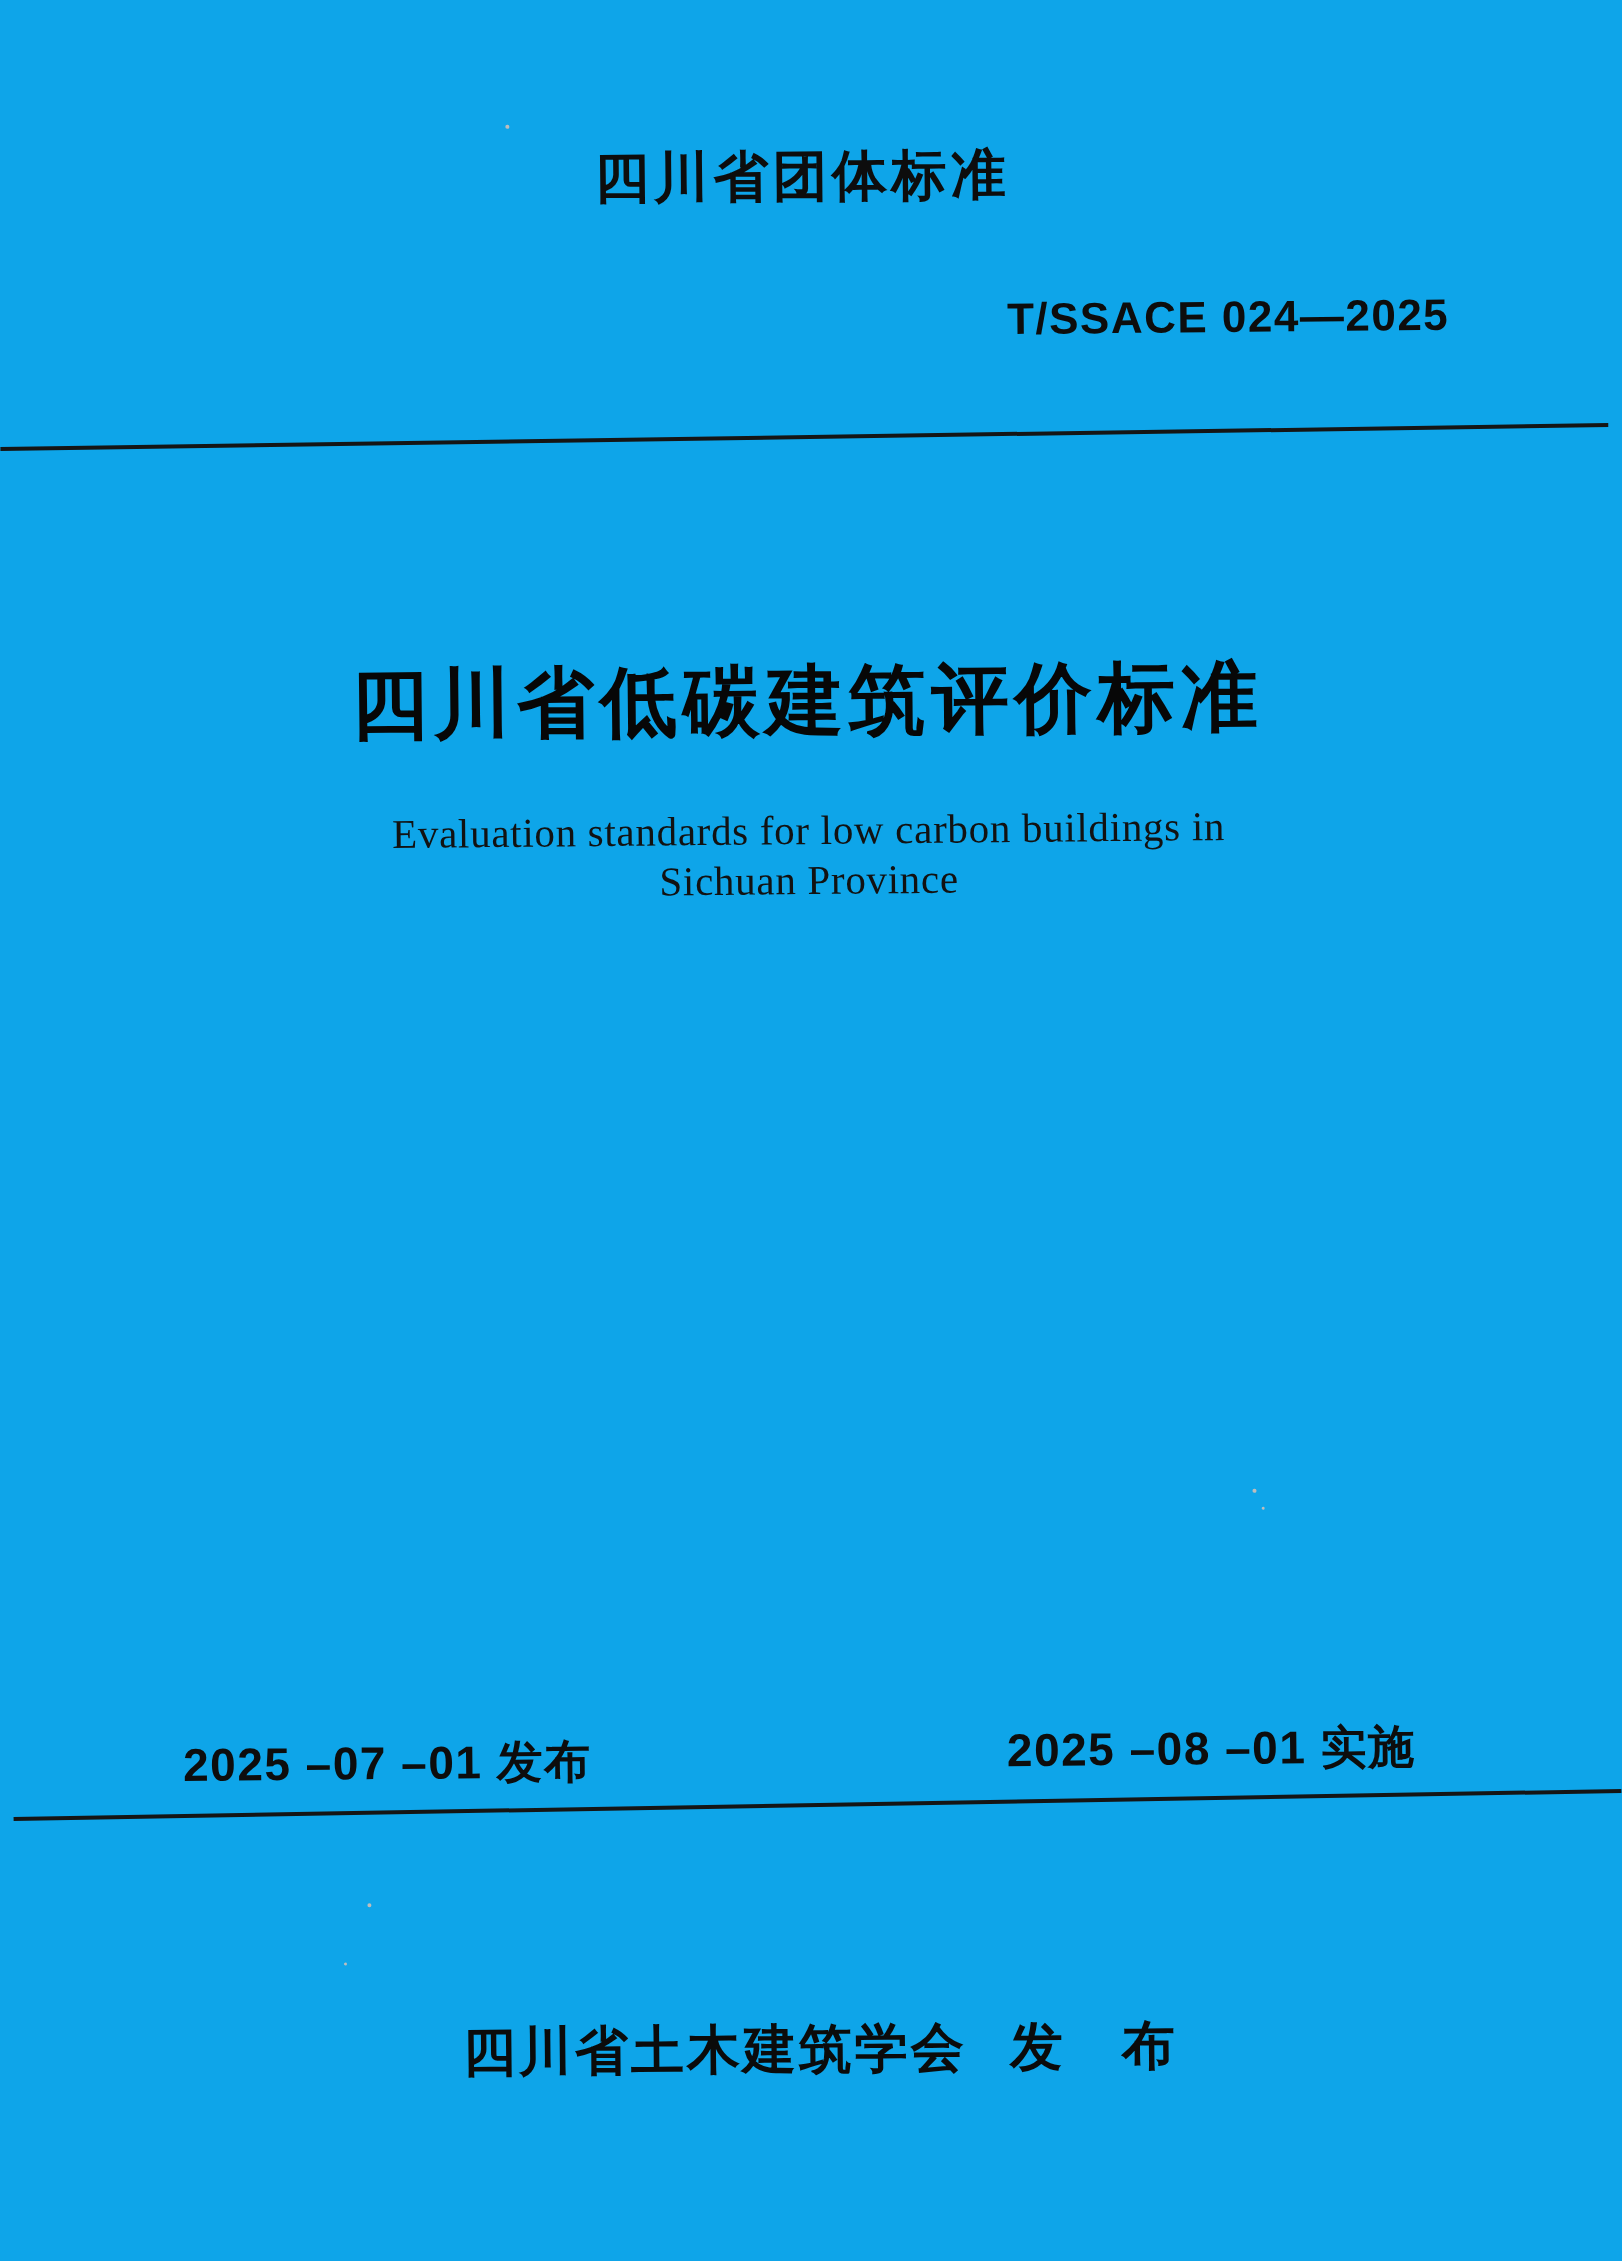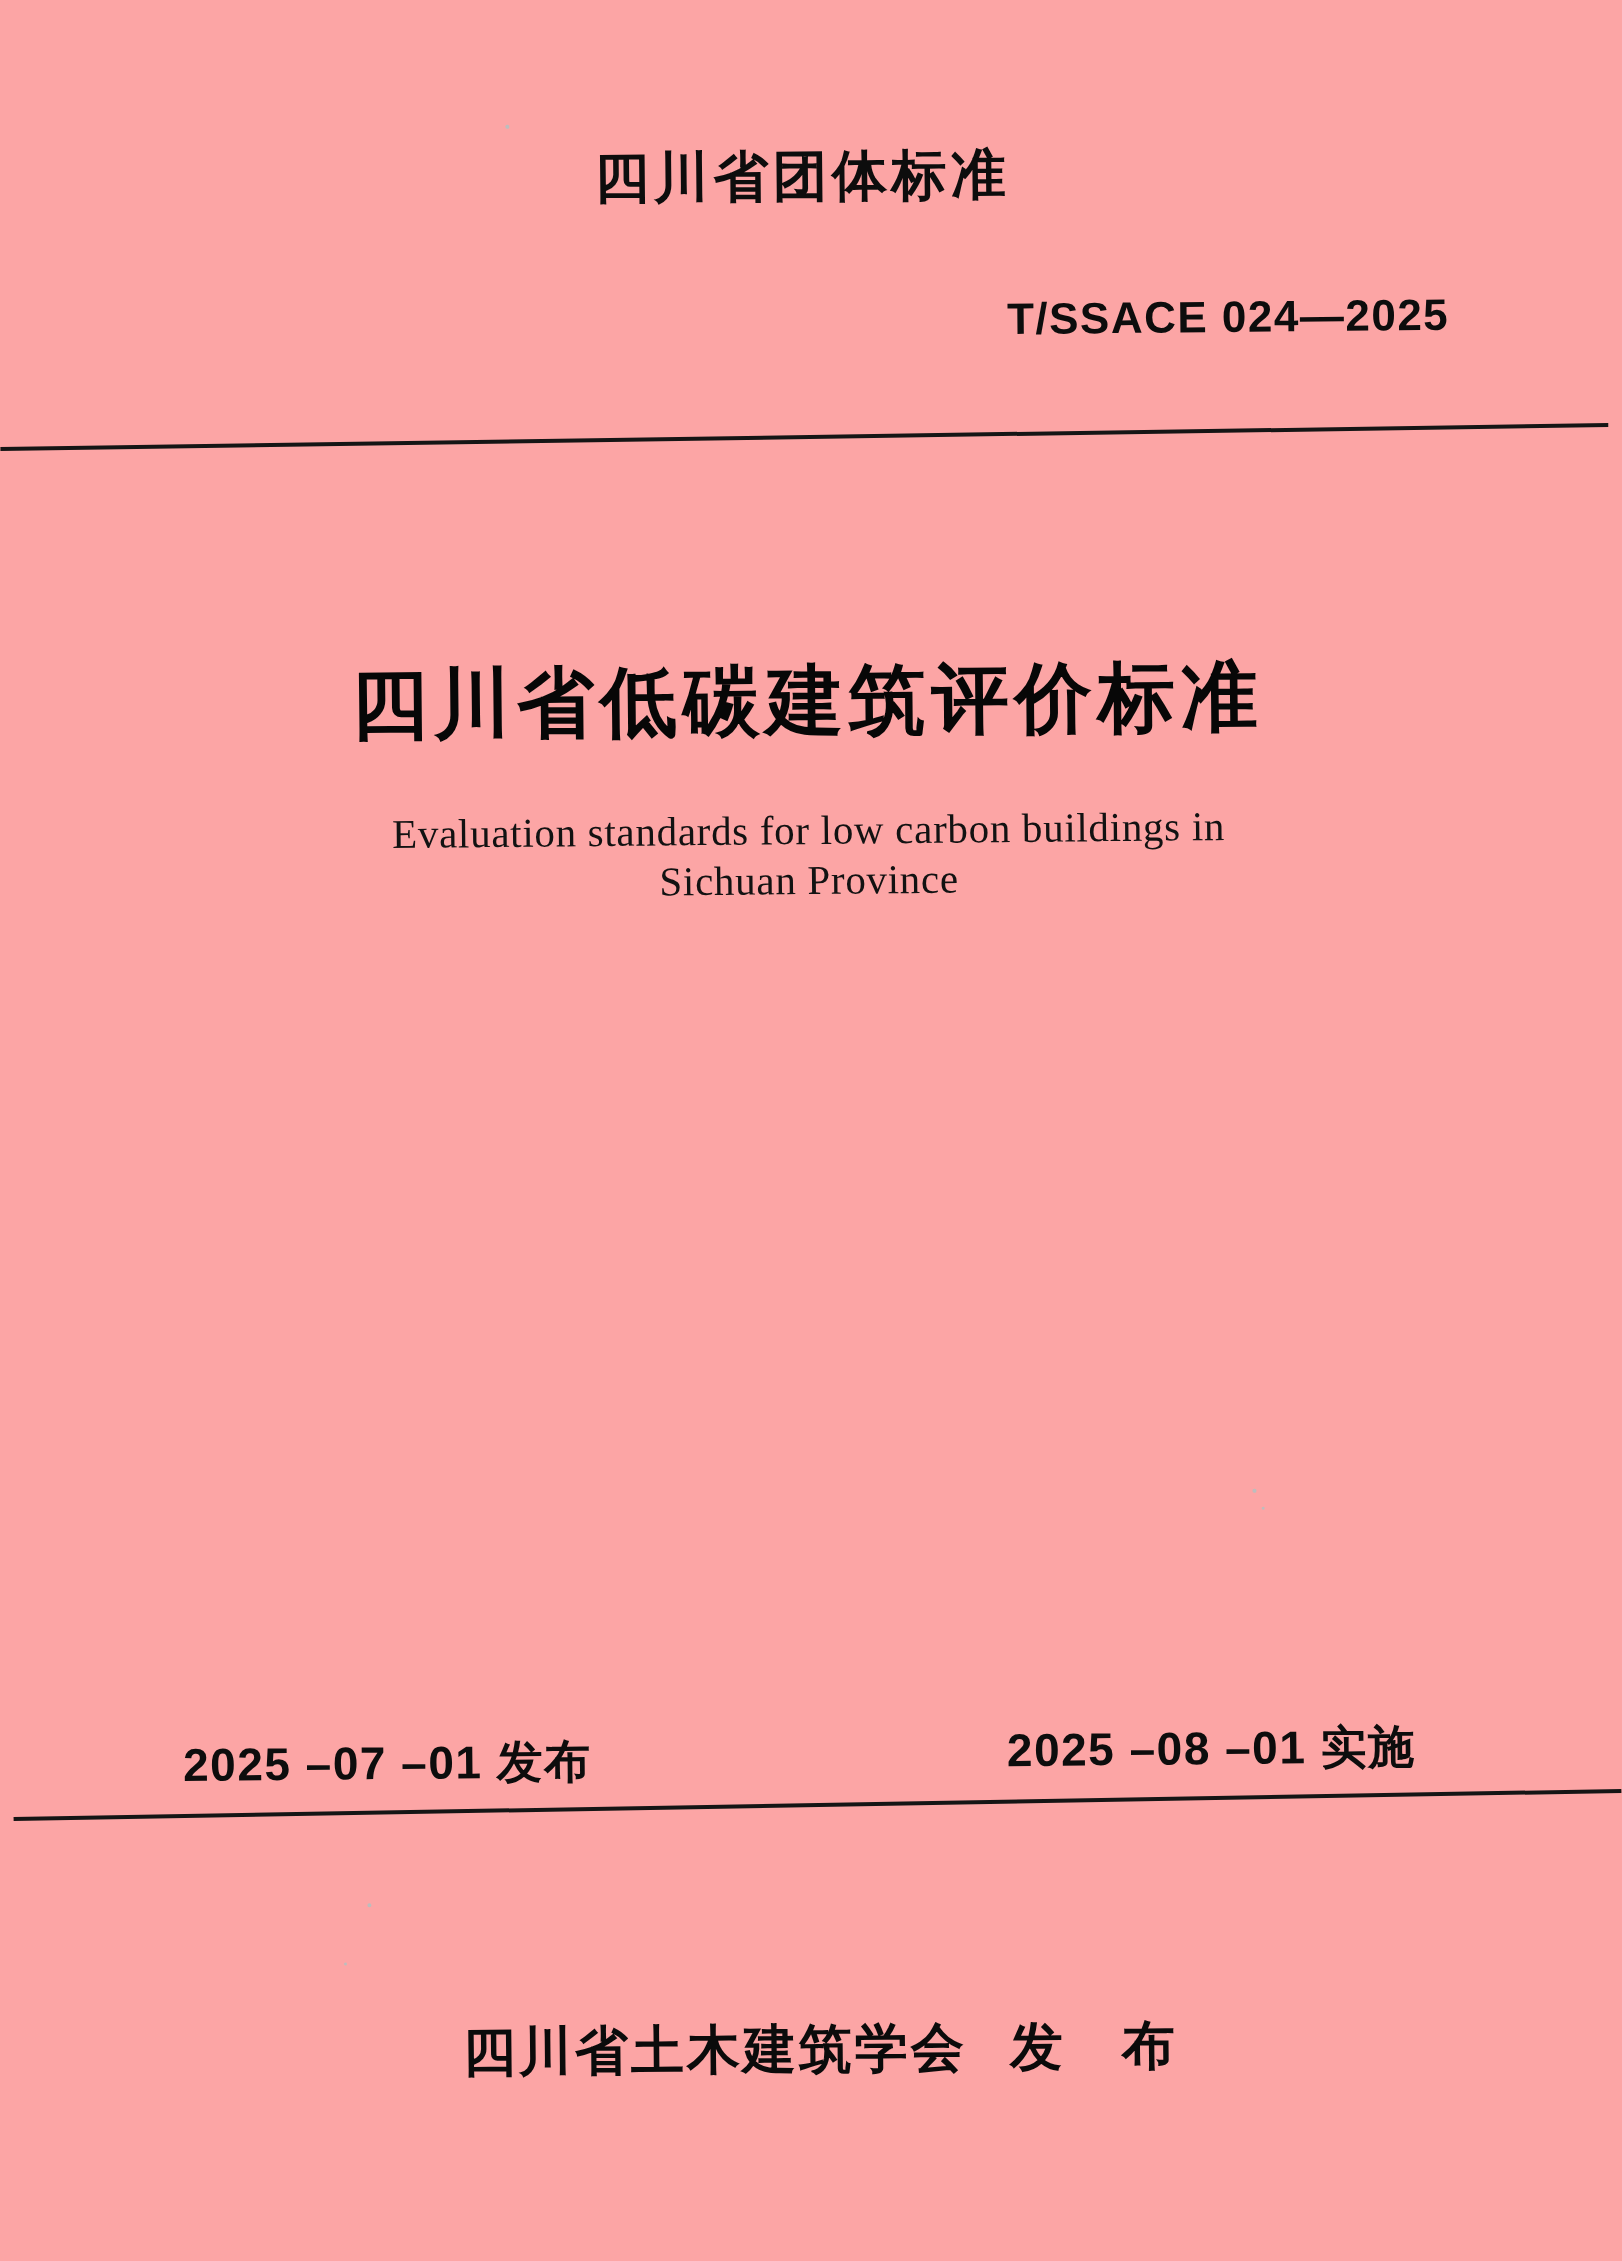--- a/index.html
+++ b/index.html
@@ -16,21 +16,21 @@
     overflow: hidden;
   }
 
   
   .page {
     position: absolute;
     left: 0;
     top: 0;
     width: 1623px;
     height: 2261px;
-    background: #fca5a5;
+    background: #0ea5e9;
   }
 
   .scan {
     position: absolute;
     left: 0;
     top: 0;
     width: 1623px;
     height: 2261px;
     transform: rotate(-0.55deg);
     transform-origin: 50% 50%;

